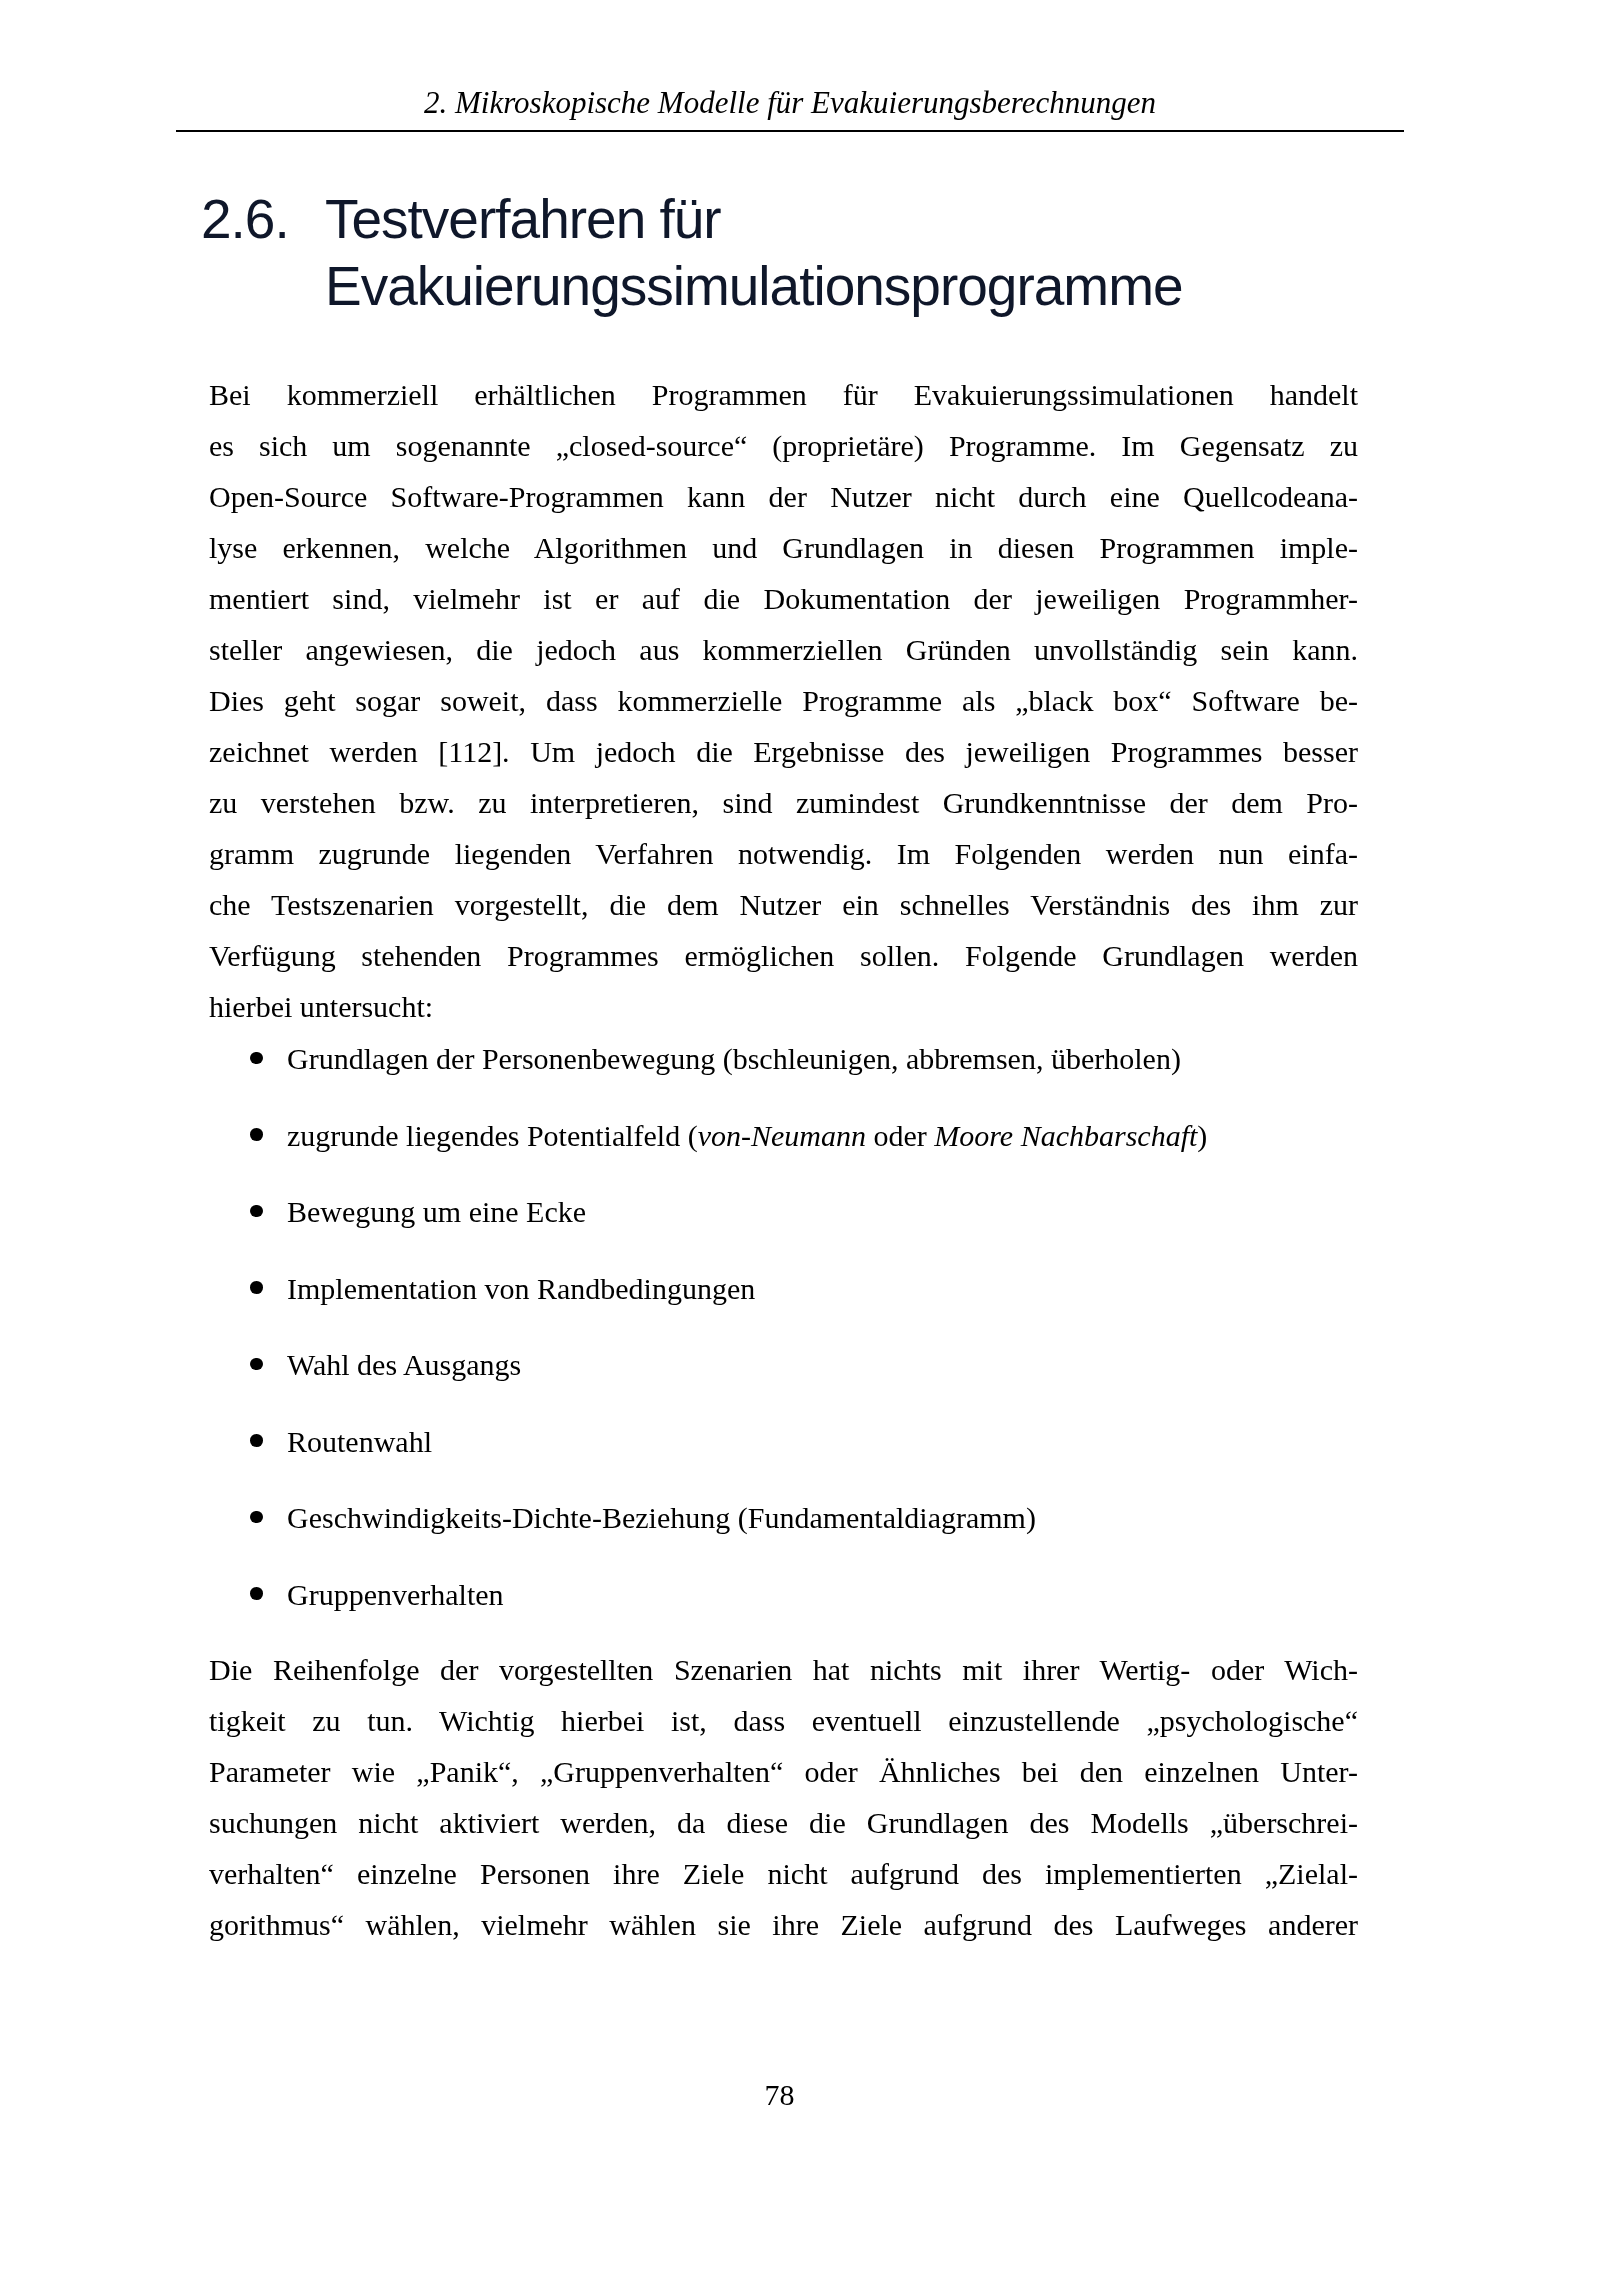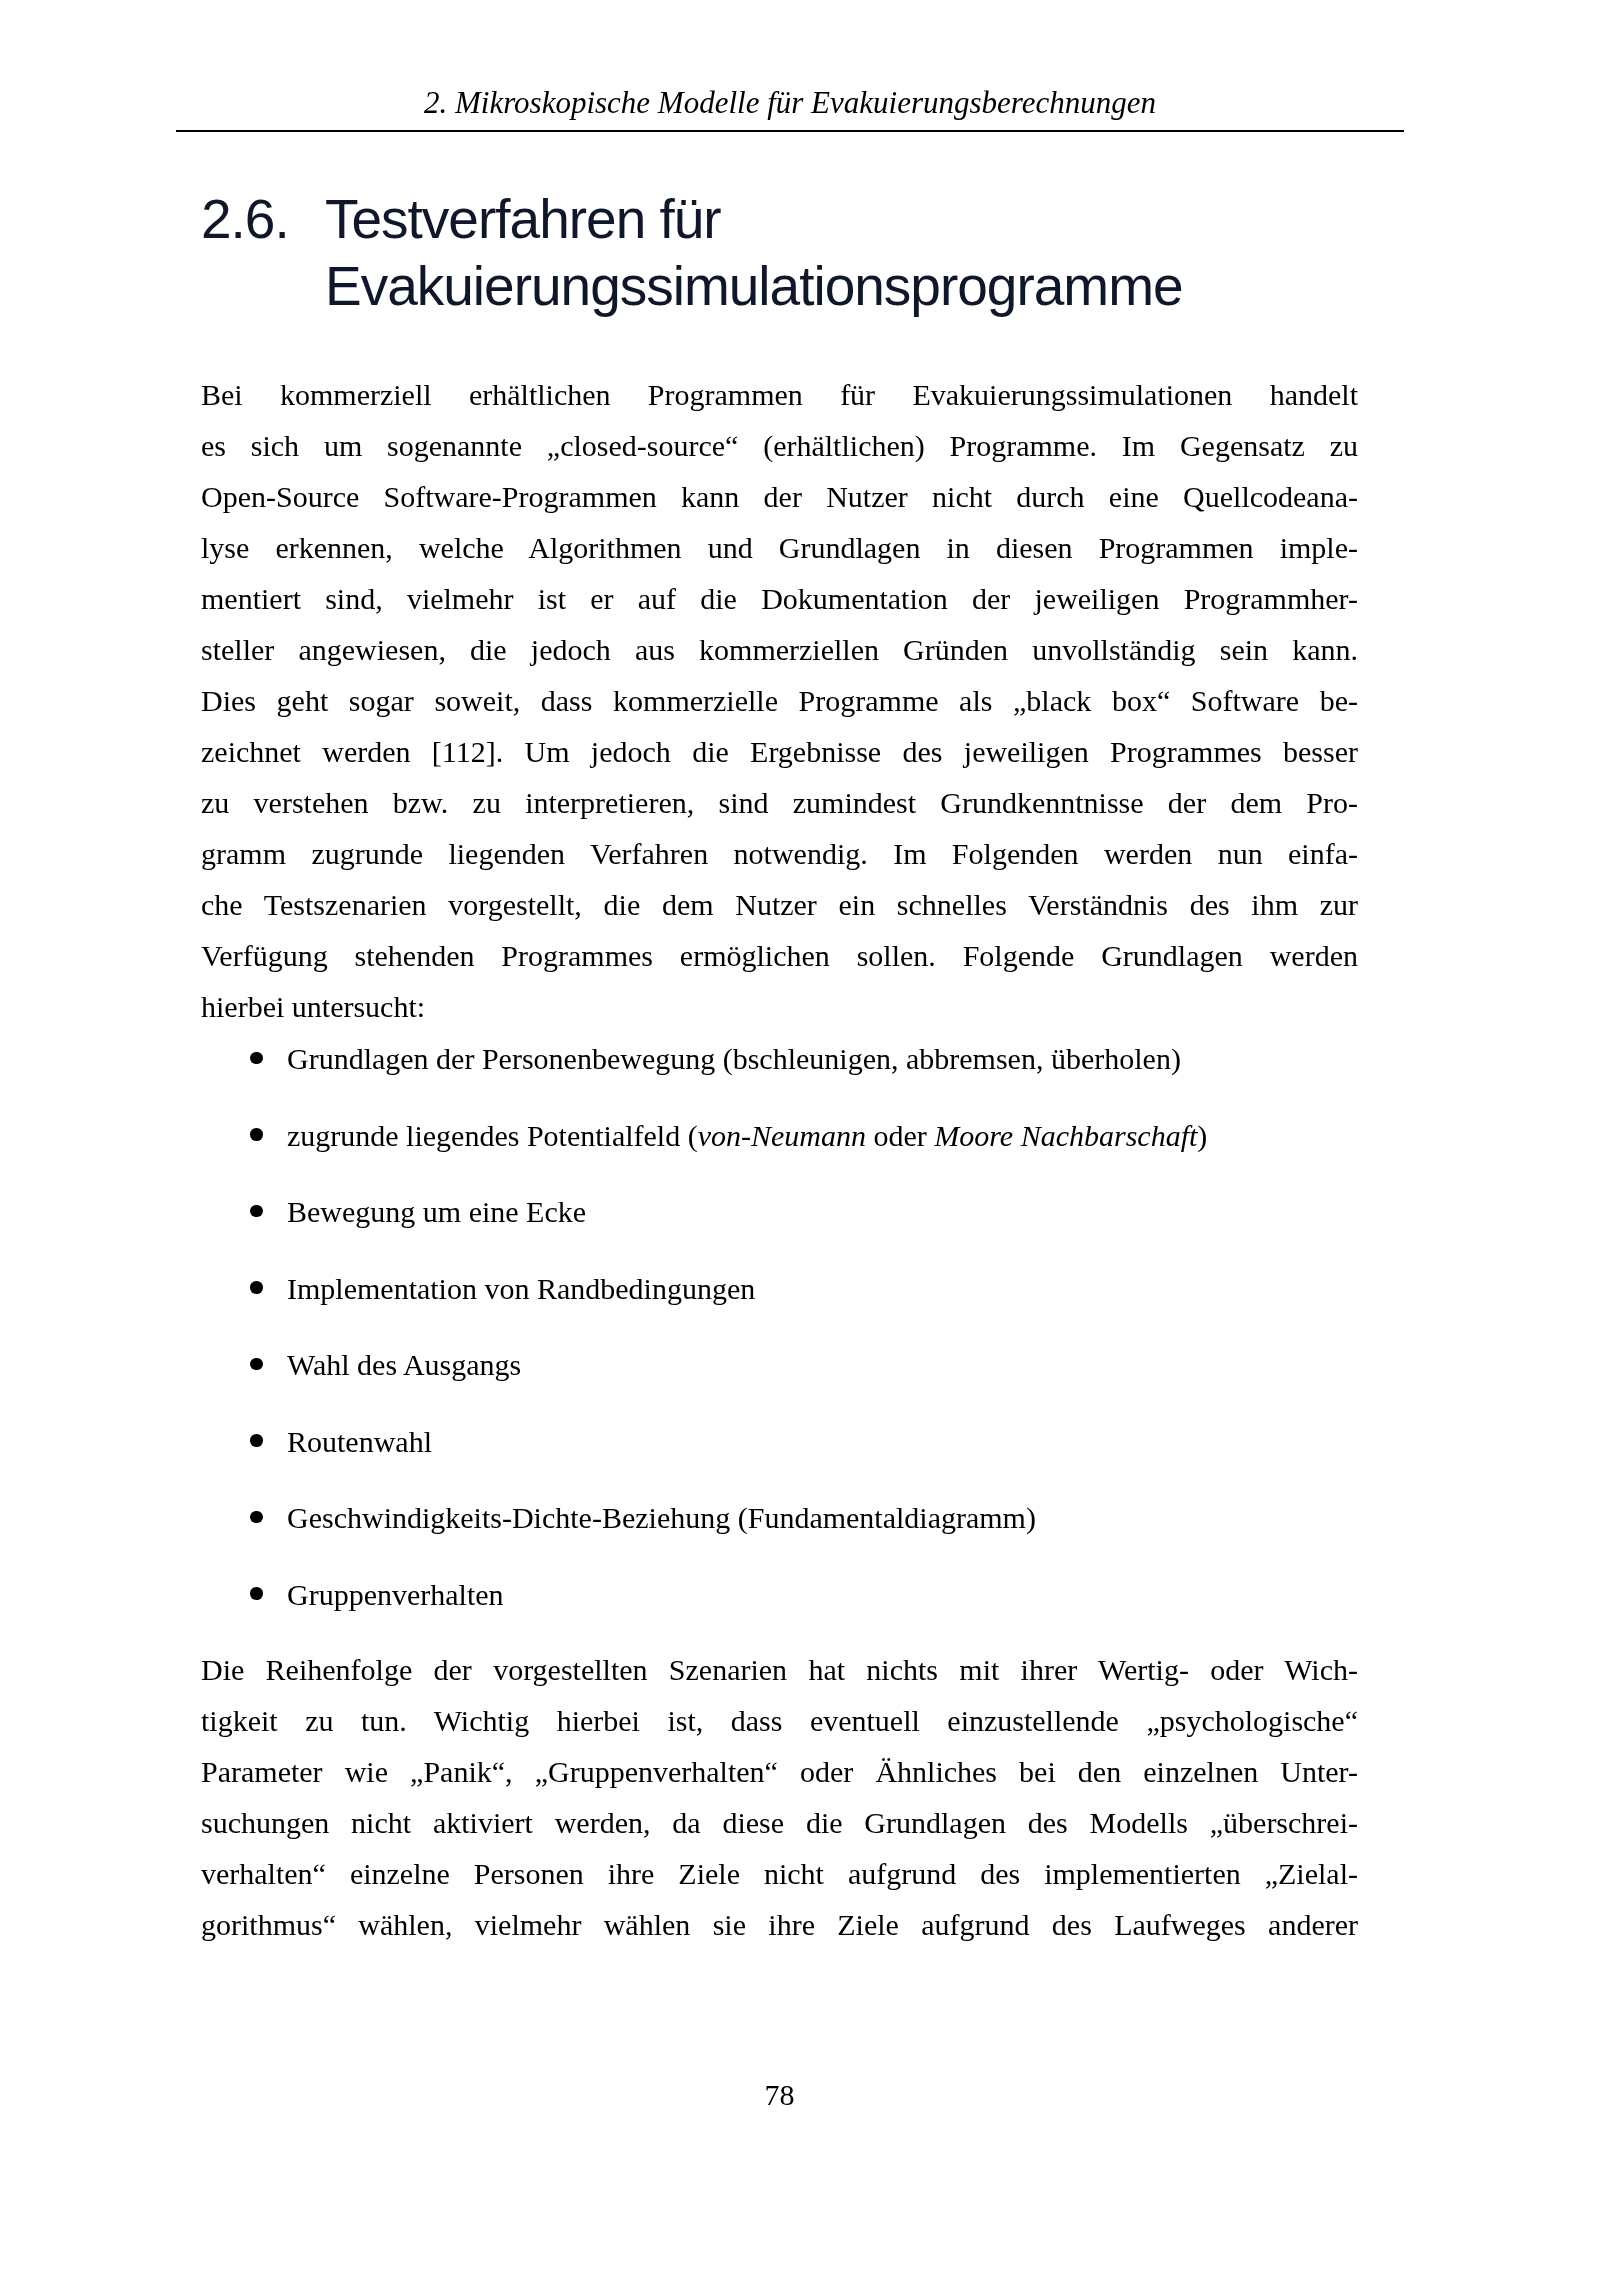--- a/index.html
+++ b/index.html
@@ -56,20 +56,21 @@
     left: 201px;
     width: 1157px;
     font-size: 30px;
     line-height: 51px;
   }
   #paragraph-1 { top: 369px; }
   #paragraph-2 { top: 1644px; }
   .pline {
     text-align: justify;
     text-align-last: justify;
+    margin-left: 8px;
   }
   .pline.lastline {
     text-align-last: auto;
   }
   .bullet-list {
     position: absolute;
     left: 201px;
     top: 1033px;
     width: 1157px;
   }
@@ -113,21 +114,21 @@
   <div class="section-heading">
     <div class="section-number">2.6.</div>
     <div>
       <div>Testverfahren für</div>
       <div>Evakuierungssimulationsprogramme</div>
     </div>
   </div>
 
   <div class="para" id="paragraph-1">
       <div class="pline">Bei kommerziell erhältlichen Programmen für Evakuierungssimulationen handelt</div>
-      <div class="pline">es sich um sogenannte „closed-source“ (erhältlichen) Programme. Im Gegensatz zu</div>
+      <div class="pline">es sich um sogenannte „closed-source“ (proprietäre) Programme. Im Gegensatz zu</div>
       <div class="pline">Open-Source Software-Programmen kann der Nutzer nicht durch eine Quellcodeana-</div>
       <div class="pline">lyse erkennen, welche Algorithmen und Grundlagen in diesen Programmen imple-</div>
       <div class="pline">mentiert sind, vielmehr ist er auf die Dokumentation der jeweiligen Programmher-</div>
       <div class="pline">steller angewiesen, die jedoch aus kommerziellen Gründen unvollständig sein kann.</div>
       <div class="pline">Dies geht sogar soweit, dass kommerzielle Programme als „black box“ Software be-</div>
       <div class="pline">zeichnet werden [112]. Um jedoch die Ergebnisse des jeweiligen Programmes besser</div>
       <div class="pline">zu verstehen bzw. zu interpretieren, sind zumindest Grundkenntnisse der dem Pro-</div>
       <div class="pline">gramm zugrunde liegenden Verfahren notwendig. Im Folgenden werden nun einfa-</div>
       <div class="pline">che Testszenarien vorgestellt, die dem Nutzer ein schnelles Verständnis des ihm zur</div>
       <div class="pline">Verfügung stehenden Programmes ermöglichen sollen. Folgende Grundlagen werden</div>

